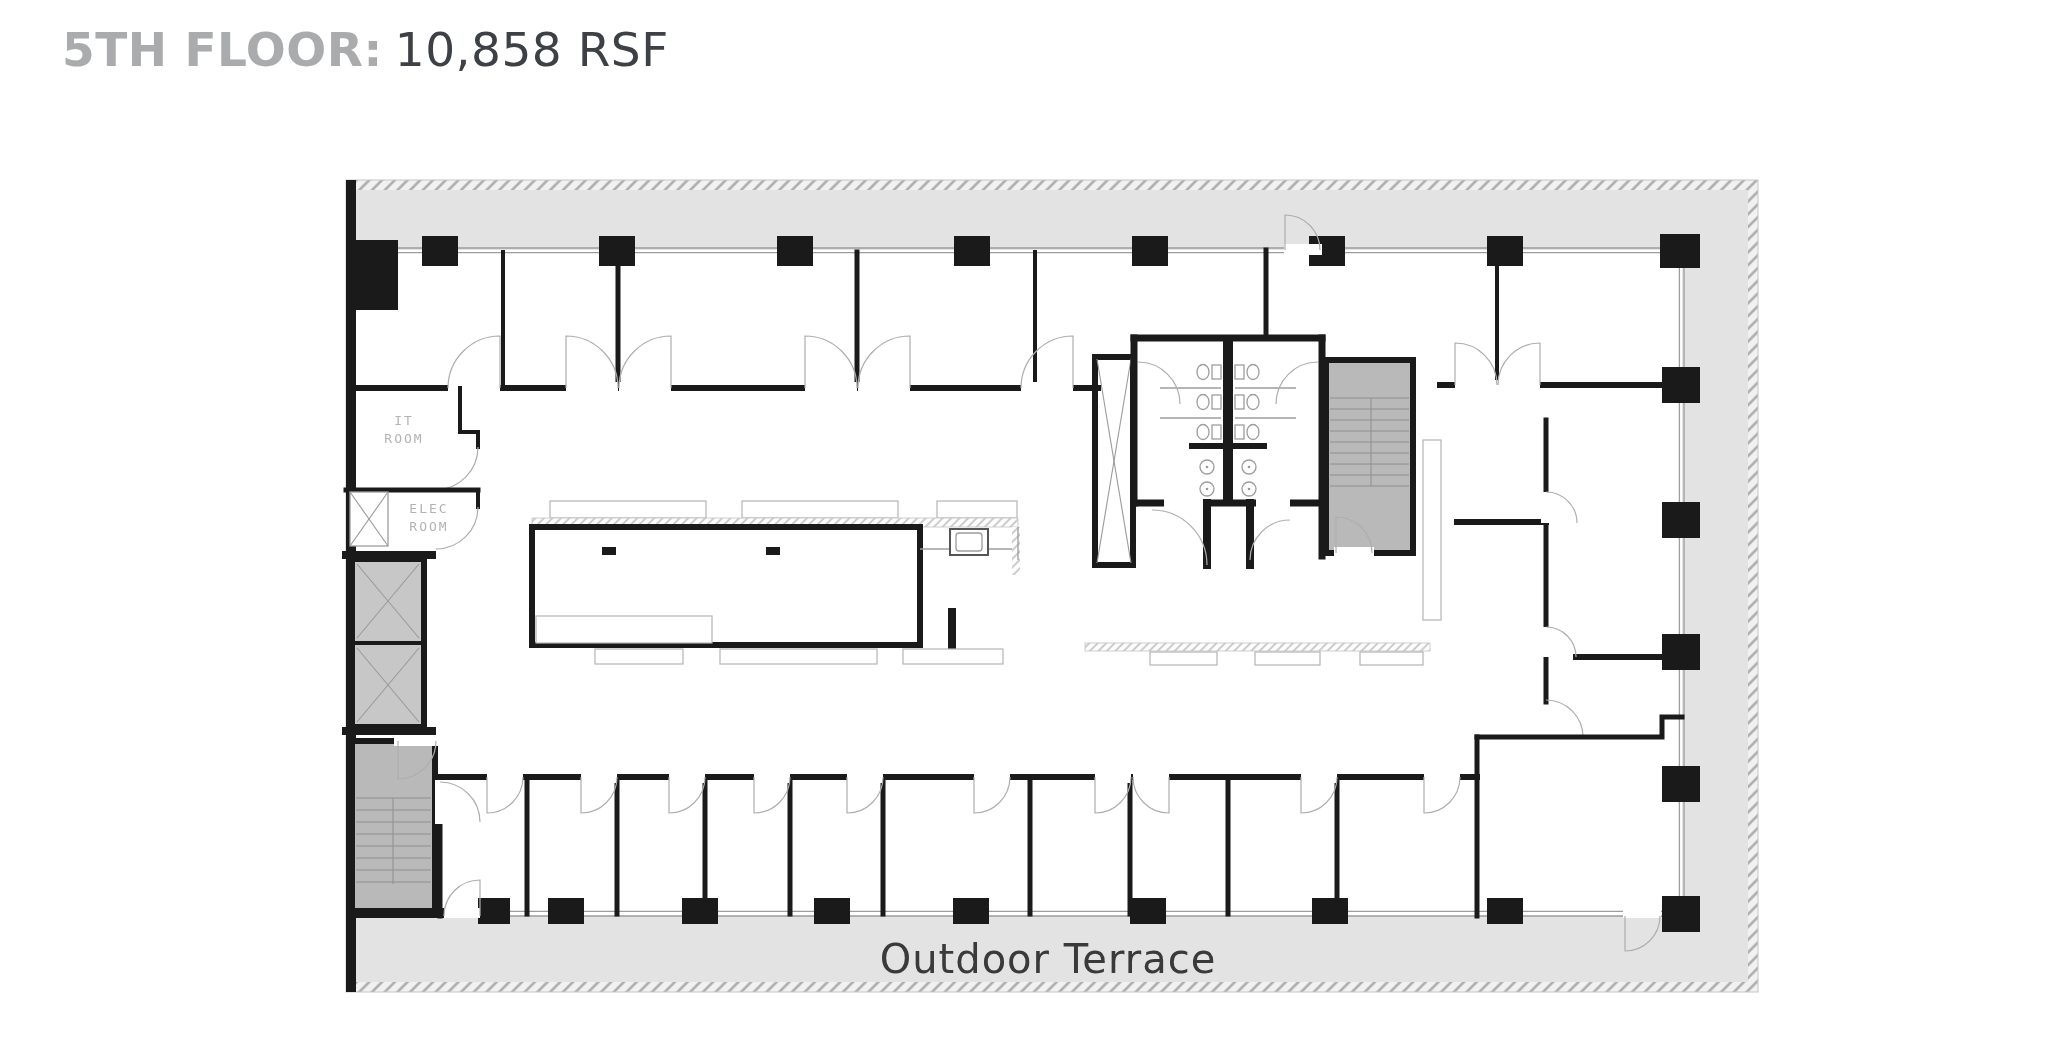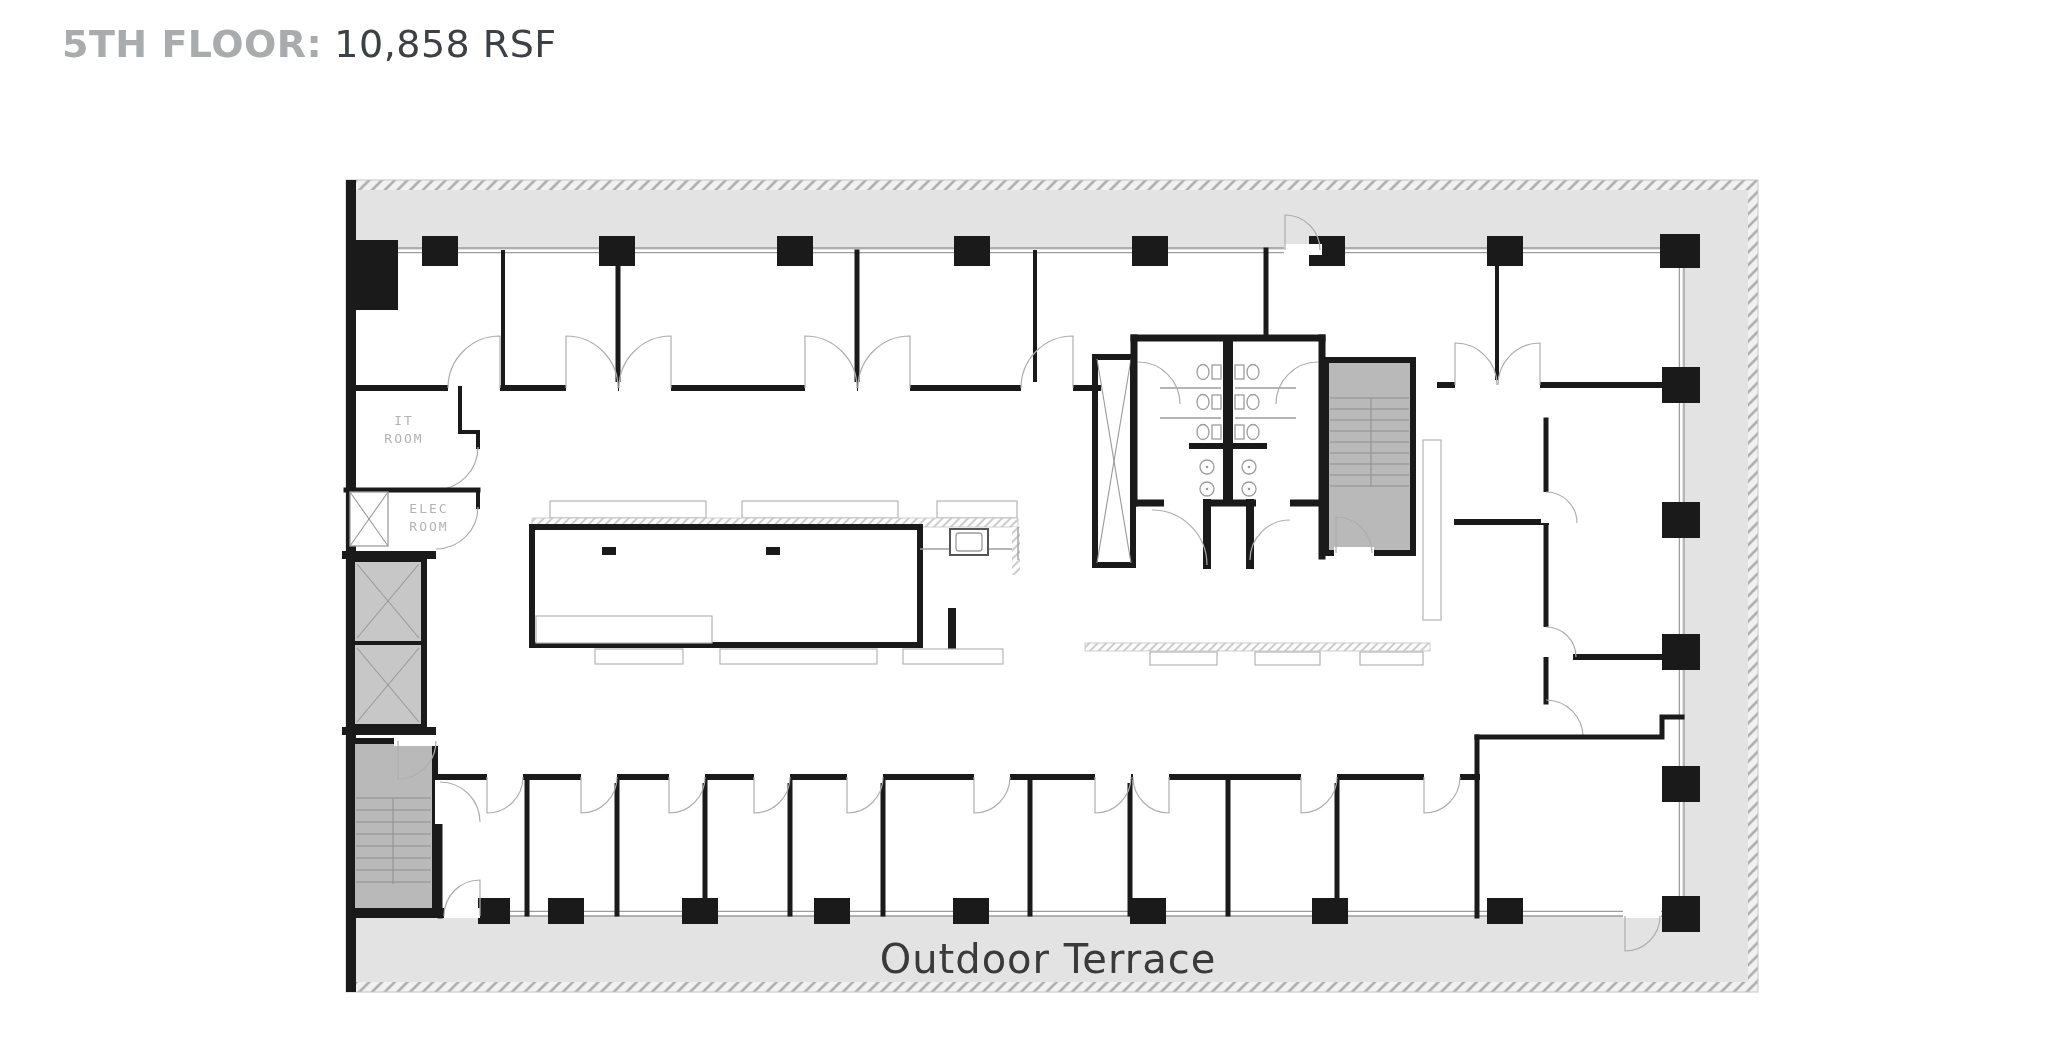--- a/index.html
+++ b/index.html
@@ -5,21 +5,21 @@
   :root{
     --title-gray:#a9abad; --title-dark:#3d4145; --wall:#1a1a1a;
     --terrace-fill:#e3e3e4; --terrace-text:#3a3a3a; --stair-fill:#b9b9b9;
     --elevator-fill:#c7c7c7; --room-label:#b3b3b3; --thin-line:#9d9d9d;
     --light-outline:#b5b5b5;
   }
   html,body{margin:0;padding:0;background:#fff;}
   body{width:2048px;height:1046px;font-family:"Liberation Sans",sans-serif;}
   .stage{position:relative;width:2048px;height:1046px;overflow:hidden;background:#fff;}
   .hdr{position:absolute;left:62px;top:22px;font-family:"DejaVu Sans",sans-serif;
-       font-size:38px;letter-spacing:.5px;white-space:nowrap;}
+       font-size:47px;letter-spacing:.5px;white-space:nowrap;}
   .hdr .fl{color:var(--title-gray);font-weight:700;}
   .hdr .ar{color:var(--title-dark);font-weight:400;margin-left:12px;}
   svg{position:absolute;left:0;top:0;}
   .w4{stroke:var(--wall);stroke-width:4;fill:none;stroke-linecap:square}
   .w5{stroke:var(--wall);stroke-width:5;fill:none;stroke-linecap:square}
   .w6{stroke:var(--wall);stroke-width:6;fill:none;stroke-linecap:square}
   .w7{stroke:var(--wall);stroke-width:7;fill:none;stroke-linecap:square}
   .w8{stroke:var(--wall);stroke-width:8;fill:none;stroke-linecap:square}
   .blk{fill:var(--wall);}
   .thin{stroke:var(--thin-line);stroke-width:1.3;fill:none}

